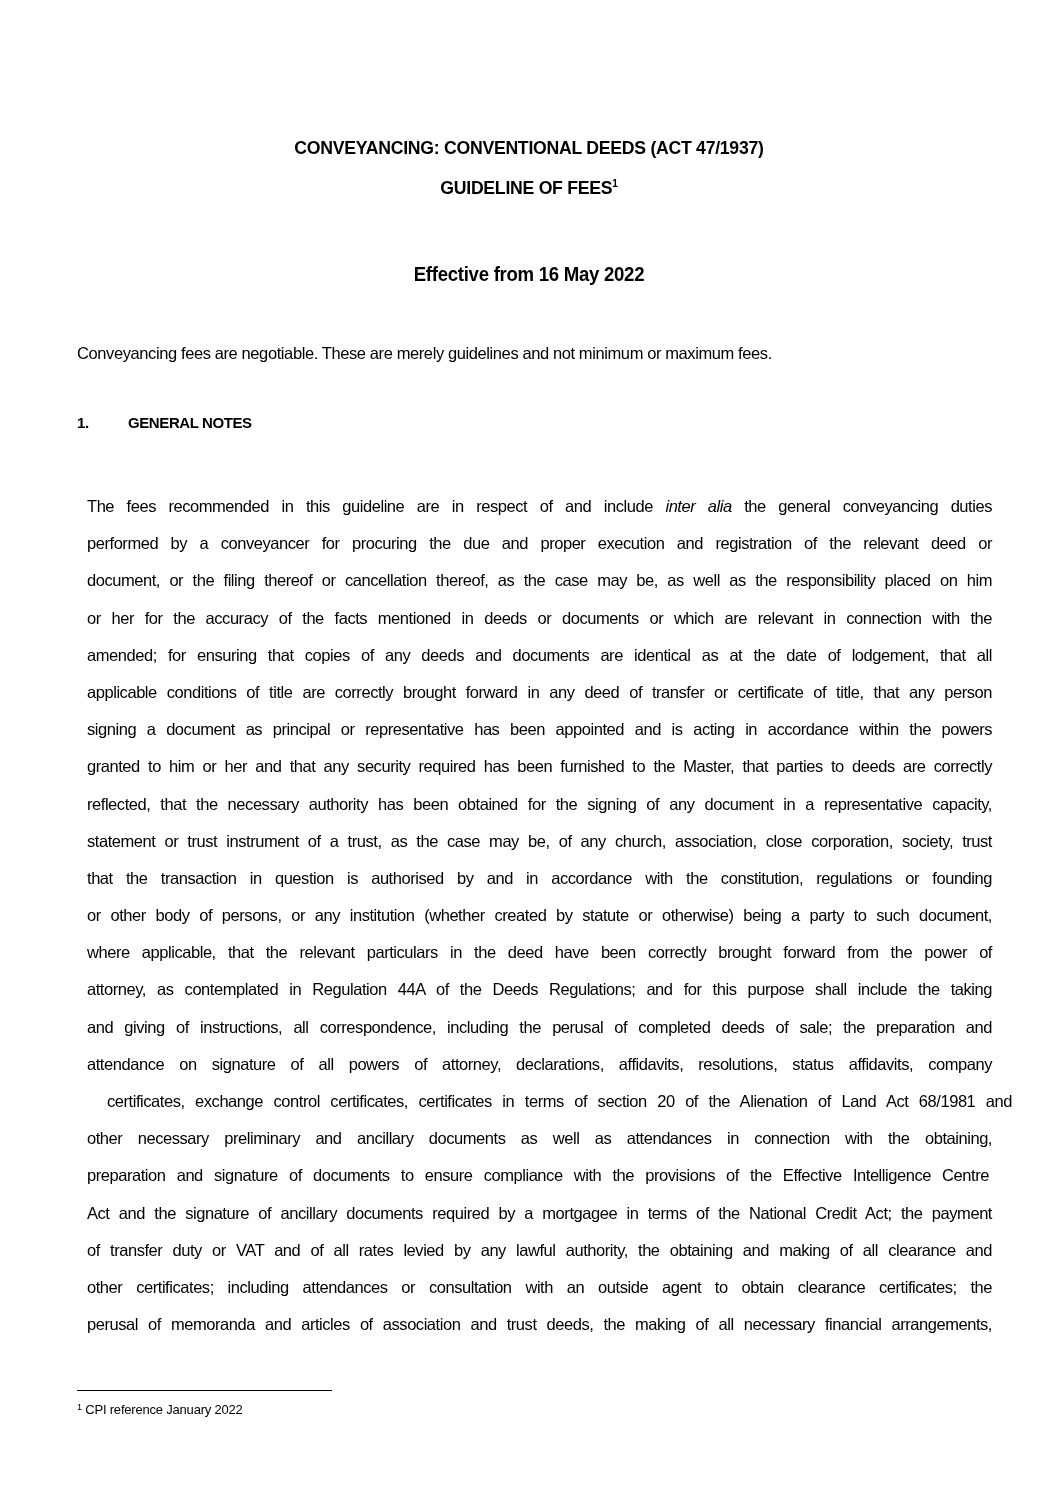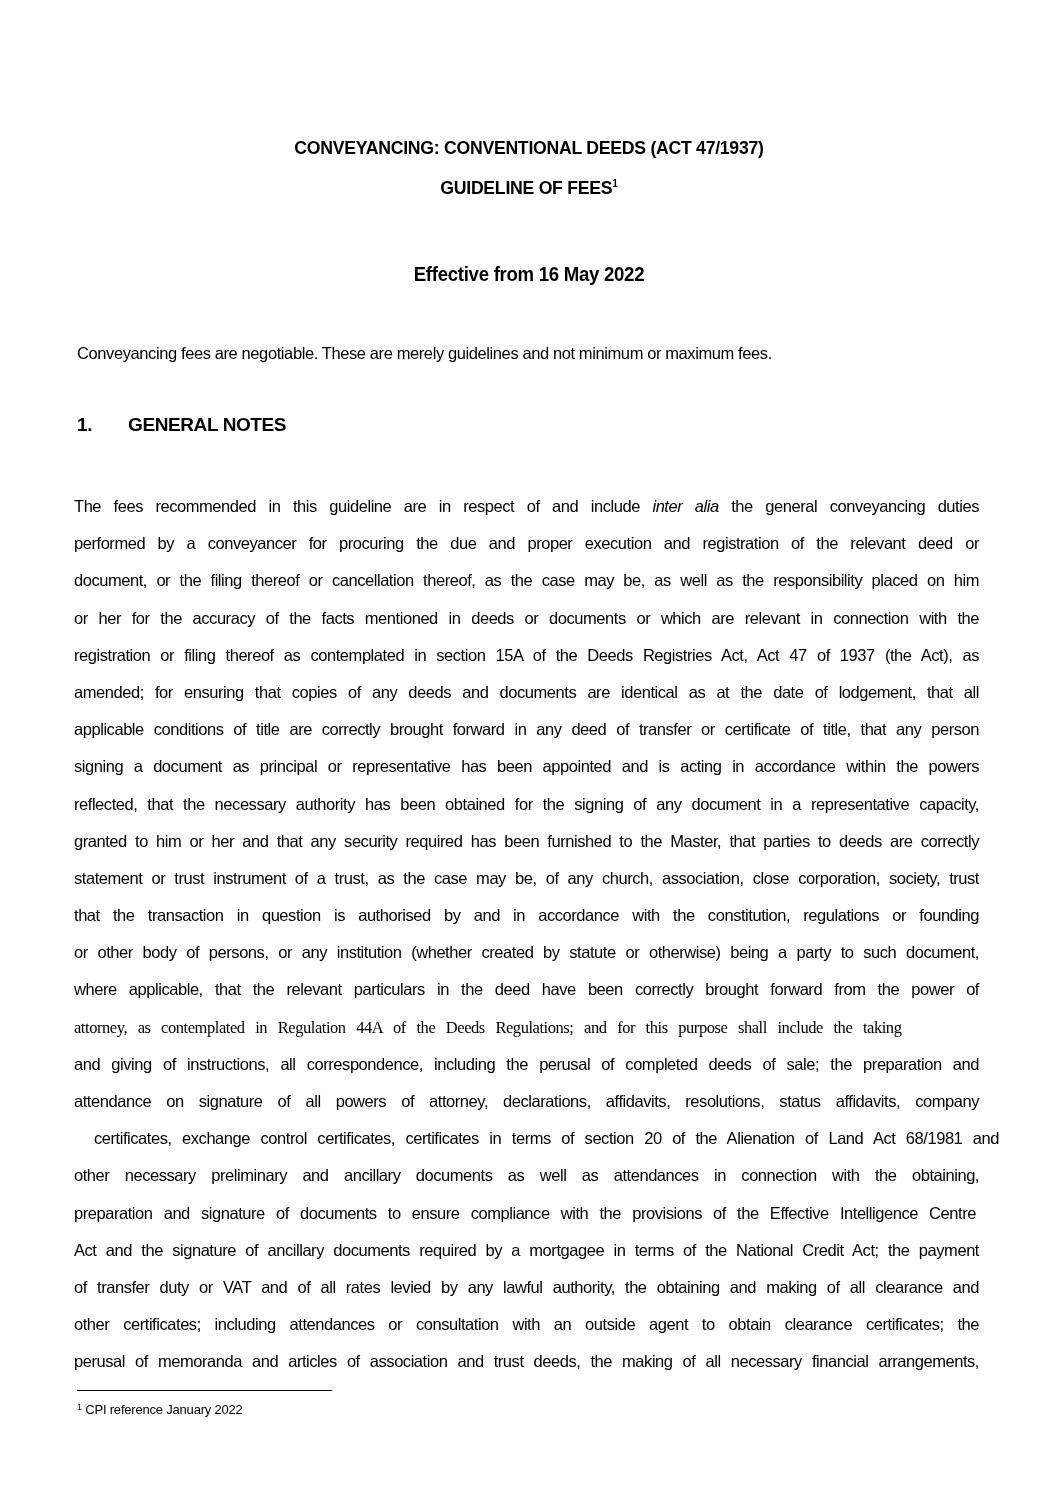--- a/index.html
+++ b/index.html
@@ -5,23 +5,23 @@
   html, body { margin: 0; padding: 0; background: #ffffff; }
   body { width: 1058px; height: 1497px; position: relative; overflow: hidden;
          font-family: "Liberation Sans", sans-serif; color: #000; }
   .title { position: absolute; left: 0; width: 1058px; text-align: center;
            font-weight: bold; font-size: 19px; letter-spacing: -0.3px; transform: scaleX(0.93); }
   .title sup { font-size: 11px; vertical-align: 7px; }
   #t1 { top: 137px; }
   #t2 { top: 177px; }
   #t3 { top: 263px; font-size: 20px; }
   .intro { position: absolute; left: 77px; top: 344px; font-size: 16.5px; letter-spacing: -0.4px; }
-  .heading { position: absolute; left: 77px; top: 414px; font-size: 19px; font-weight: bold; letter-spacing: -0.4px; }
+  .heading { position: absolute; left: 77px; top: 414px; font-size: 15px; font-weight: bold; letter-spacing: -0.4px; }
   .heading .num { display: inline-block; width: 51px; }
-  .body { position: absolute; left: 74px; top: 488px; width: 905px; }
+  .body { position: absolute; left: 87px; top: 488px; width: 905px; }
   .line { height: 37.2px; line-height: 37.2px; font-size: 16.5px; letter-spacing: -0.45px;
           text-align: justify; text-align-last: justify; white-space: nowrap; overflow: visible; }
   .line i { font-style: italic; }
   .fn-rule { position: absolute; left: 77px; top: 1390px; width: 255px; height: 0; border-top: 1.5px solid #000; }
   .footnote { position: absolute; left: 77px; top: 1402px; font-size: 13px; letter-spacing: -0.2px; }
   .footnote sup { font-size: 9px; vertical-align: 4px; }
 </style>
 </head>
 <body>
 
@@ -32,31 +32,30 @@
 <div class="intro">Conveyancing fees are negotiable. These are merely guidelines and not minimum or maximum fees.</div>
 
 <div class="heading"><span class="num">1.</span><span>GENERAL NOTES</span></div>
 
 <div class="body">
   <div class="line" style="white-space: nowrap; display: block;"><span style="display: inline-block; word-spacing: 8.36765px;"><span>The fees recommended in this guideline are in respect of and include </span><i>inter alia</i><span> the general conveyancing duties</span></span></div>
   <div id="lines">
       <div class="line" style="white-space: nowrap; display: block;"><span style="display: inline-block; word-spacing: 8.2886px;">performed by a conveyancer for procuring the due and proper execution and registration of the relevant deed or</span></div>
       <div class="line" style="white-space: nowrap; display: block;"><span style="display: inline-block; word-spacing: 5.25547px;">document, or the filing thereof or cancellation thereof, as the case may be, as well as the responsibility placed on him</span></div>
       <div class="line" style="white-space: nowrap; display: block;"><span style="display: inline-block; word-spacing: 6.56562px;">or her for the accuracy of the facts mentioned in deeds or documents or which are relevant in connection with the</span></div>
-      <div class="line" style="white-space: nowrap; display: block;"><span style="display: inline-block; word-spacing: 5.96641px;">registration or filing thereof as contemplated in section 15A of the Deeds Registries Act, Act 47 of 1937 (the Act), as</span></div>
       <div class="line" style="white-space: nowrap; display: block;"><span style="display: inline-block; word-spacing: 7.02796px;">amended; for ensuring that copies of any deeds and documents are identical as at the date of lodgement, that all</span></div>
       <div class="line" style="white-space: nowrap; display: block;"><span style="display: inline-block; word-spacing: 5.74753px;">applicable conditions of title are correctly brought forward in any deed of transfer or certificate of title, that any person</span></div>
       <div class="line" style="white-space: nowrap; display: block;"><span style="display: inline-block; word-spacing: 6.50643px;">signing a document as principal or representative has been appointed and is acting in accordance within the powers</span></div>
+      <div class="line" style="white-space: nowrap; display: block;"><span style="display: inline-block; word-spacing: 4.08631px;">granted to him or her and that any security required has been furnished to the Master, that parties to deeds are correctly</span></div>
       <div class="line" style="white-space: nowrap; display: block;"><span style="display: inline-block; word-spacing: 5.84743px;">reflected, that the necessary authority has been obtained for the signing of any document in a representative capacity,</span></div>
-      <div class="line" style="white-space: nowrap; display: block;"><span style="display: inline-block; word-spacing: 4.08631px;">granted to him or her and that any security required has been furnished to the Master, that parties to deeds are correctly</span></div>
       <div class="line" style="white-space: nowrap; display: block;"><span style="display: inline-block; word-spacing: 4.94737px;">statement or trust instrument of a trust, as the case may be, of any church, association, close corporation, society, trust</span></div>
       <div class="line" style="white-space: nowrap; display: block;"><span style="display: inline-block; word-spacing: 9.09082px;">that the transaction in question is authorised by and in accordance with the constitution, regulations or founding</span></div>
       <div class="line" style="white-space: nowrap; display: block;"><span style="display: inline-block; word-spacing: 5.58141px;">or other body of persons, or any institution (whether created by statute or otherwise) being a party to such document,</span></div>
       <div class="line" style="white-space: nowrap; display: block;"><span style="display: inline-block; word-spacing: 7.99265px;">where applicable, that the relevant particulars in the deed have been correctly brought forward from the power of</span></div>
-      <div class="line" style="white-space: nowrap; display: block;"><span style="display: inline-block; word-spacing: 6.92739px; font-family: Liberation Serif, serif;">attorney, as contemplated in Regulation 44A of the Deeds Regulations; and for this purpose shall include the taking</span></div>
+      <div class="line" style="white-space: nowrap; display: block;"><span style="display: inline-block; word-spacing: 6.92739px;">attorney, as contemplated in Regulation 44A of the Deeds Regulations; and for this purpose shall include the taking</span></div>
       <div class="line" style="white-space: nowrap; display: block;"><span style="display: inline-block; word-spacing: 7.05371px;">and giving of instructions, all correspondence, including the perusal of completed deeds of sale; the preparation and</span></div>
       <div class="line" style="white-space: nowrap; display: block;"><span style="display: inline-block; word-spacing: 10.9087px;">attendance on signature of all powers of attorney, declarations, affidavits, resolutions, status affidavits, company</span></div>
       <div class="line" style="white-space: nowrap; display: block; margin-left: 20px;"><span style="display: inline-block; word-spacing: 6.34283px;">certificates, exchange control certificates, certificates in terms of section 20 of the Alienation of Land Act 68/1981 and</span></div>
       <div class="line" style="white-space: nowrap; display: block;"><span style="display: inline-block; word-spacing: 11.2489px;">other necessary preliminary and ancillary documents as well as attendances in connection with the obtaining,</span></div>
       <div class="line" style="white-space: nowrap; display: block;"><span style="display: inline-block; word-spacing: 7.00729px;">preparation and signature of documents to ensure compliance with the provisions of the Effective Intelligence Centre</span></div>
       <div class="line" style="white-space: nowrap; display: block;"><span style="display: inline-block; word-spacing: 5.17188px;">Act and the signature of ancillary documents required by a mortgagee in terms of the National Credit Act; the payment</span></div>
       <div class="line" style="white-space: nowrap; display: block;"><span style="display: inline-block; word-spacing: 6.02381px;">of transfer duty or VAT and of all rates levied by any lawful authority, the obtaining and making of all clearance and</span></div>
       <div class="line" style="white-space: nowrap; display: block;"><span style="display: inline-block; word-spacing: 9.70089px;">other certificates; including attendances or consultation with an outside agent to obtain clearance certificates; the</span></div>
       <div class="line" style="white-space: nowrap; display: block;"><span style="display: inline-block; word-spacing: 5.91211px;">perusal of memoranda and articles of association and trust deeds, the making of all necessary financial arrangements,</span></div>
     </div>

